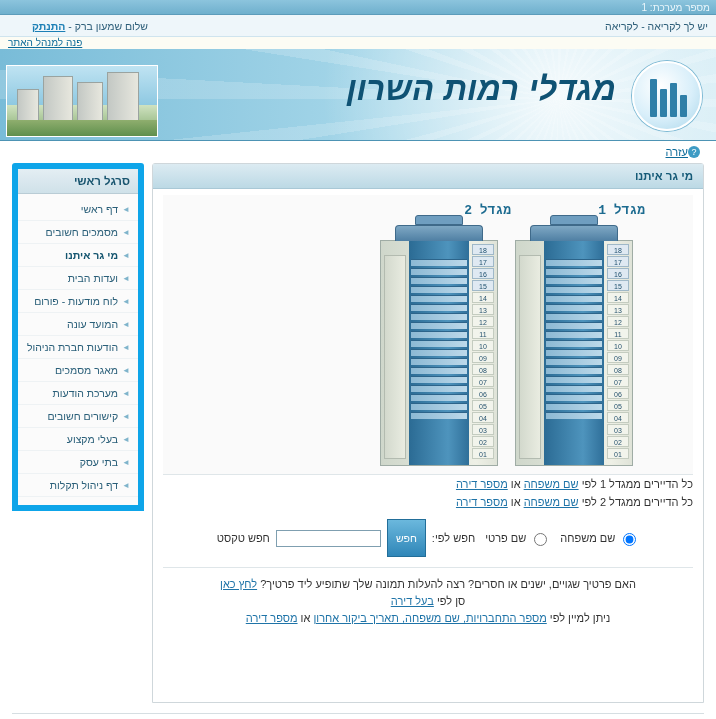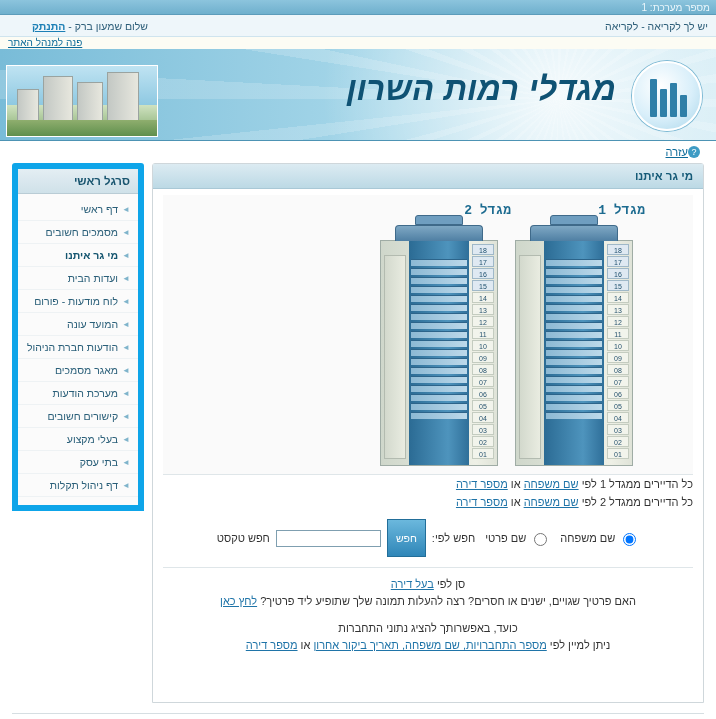--- a/index.html
+++ b/index.html
@@ -523,27 +523,24 @@
           <span>חפש לפי:</span>
         </span>
         <button class="btn">חפש</button>
         <input type="text" placeholder="" style="">
         <span>חפש טקסט</span>
       </div>
 
       <div class="sep-line"></div>
 
       <div class="note">
-        <span>סן לפי </span><a href="#">בעל דירה</a>
+        <span>האם פרטיך שגויים, ישנים או חסרים? רצה להעלות תמונה שלך שתופיע ליד פרטיך? </span><a href="#">לחץ כאן</a>
       </div>
       <div class="note">
-        <span>האם פרטיך שגויים, ישנים או חסרים? רצה להעלות תמונה שלך שתופיע ליד פרטיך? </span><a href="#">לחץ כאן</a>
-      </div>
-      <div class="note" style="padding-top:14px">
-        <span>כועד, באפשרותך להציג נתוני התחברות</span>
+        <span>סן לפי </span><a href="#">בעל דירה</a>
       </div>
       <div class="note">
         <span>ניתן למיין לפי </span><a href="#">מספר התחברויות, שם משפחה, תאריך ביקור אחרון</a><span> או </span><a href="#">מספר דירה</a>
       </div>
 
     </div>
   </div>
 
   <div class="sidebar">
     <div class="sb-head">סרגל ראשי</div>

